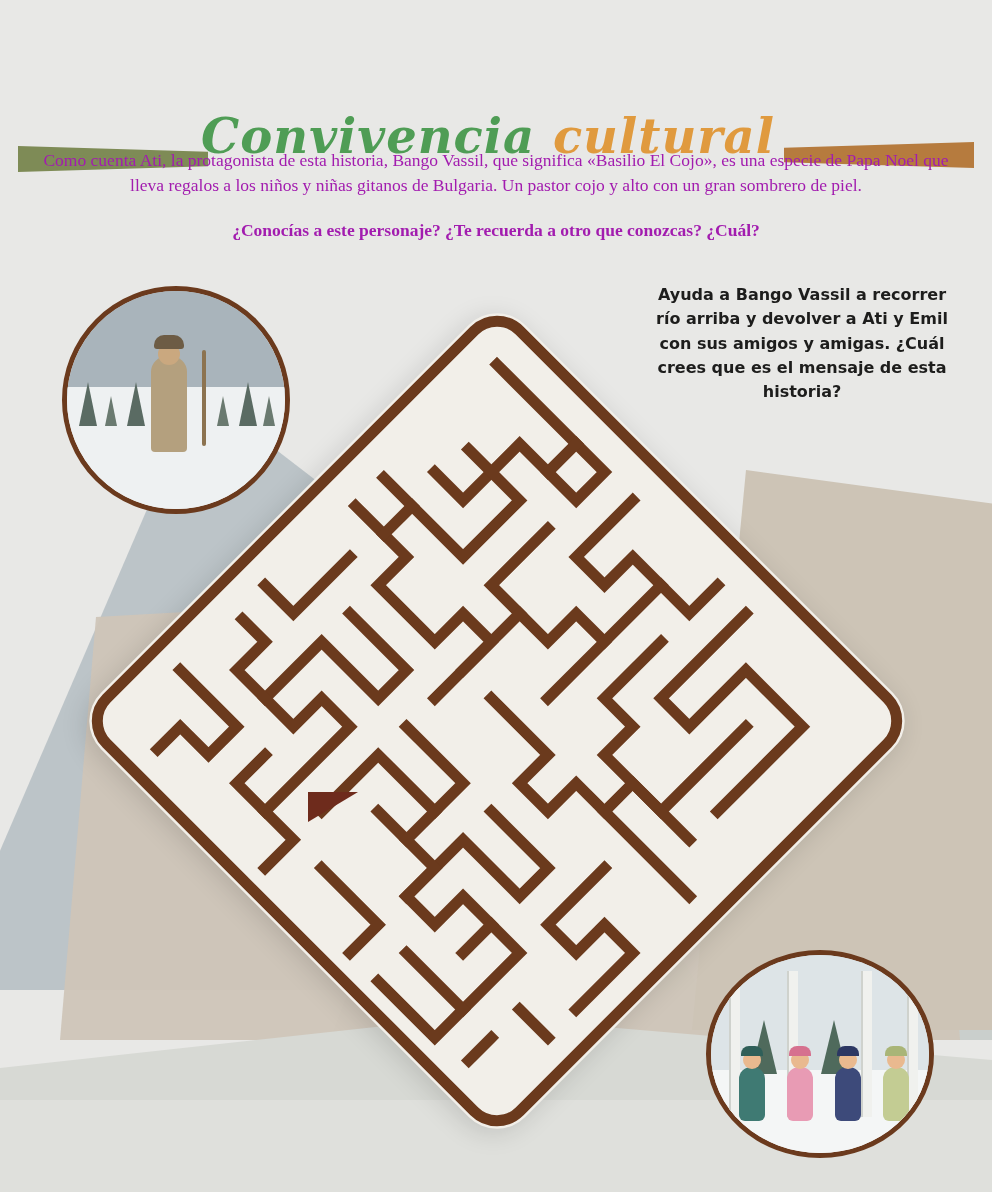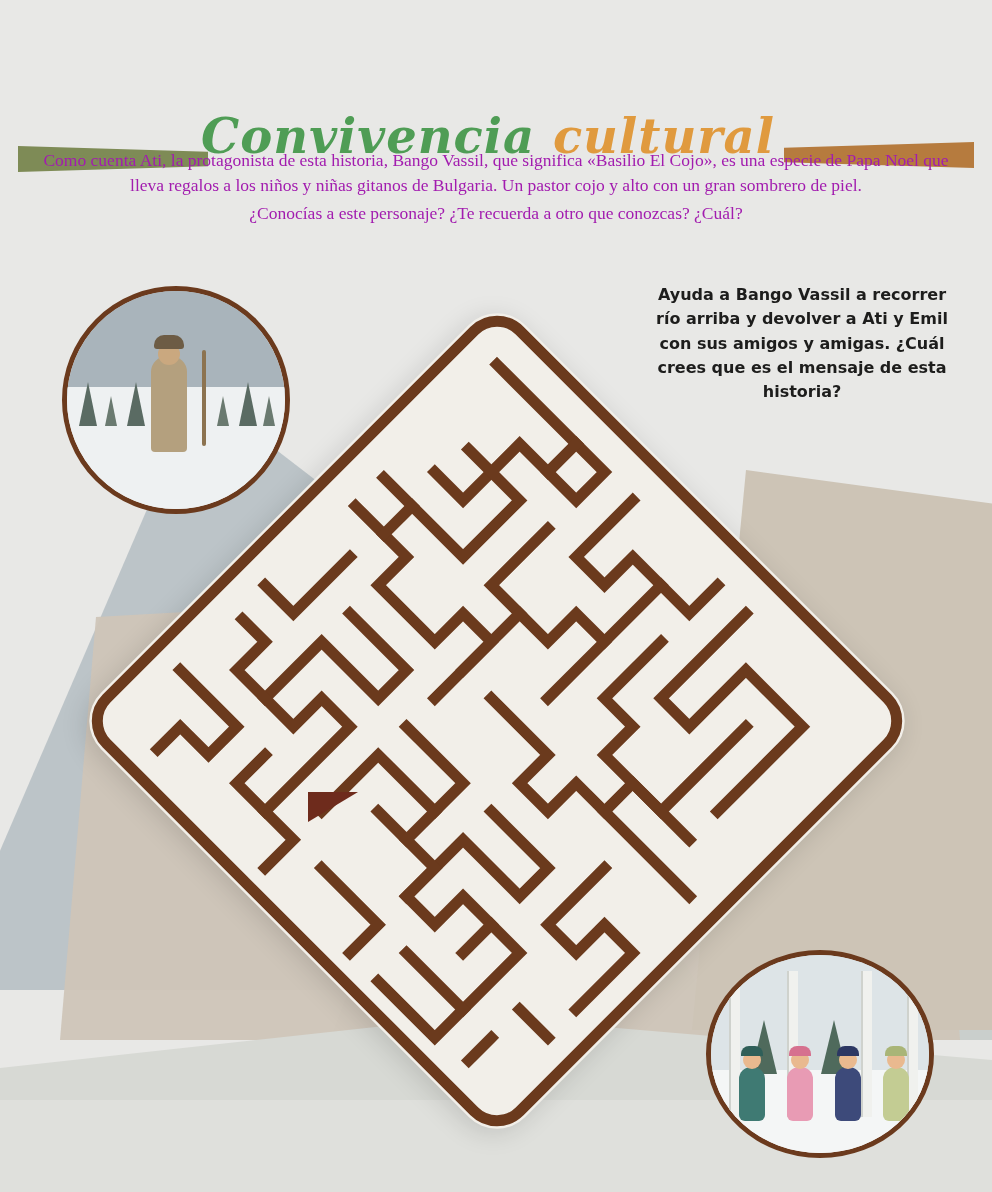--- a/index.html
+++ b/index.html
@@ -126,22 +126,22 @@
     left: 40px;
     top: 148px;
     width: 912px;
     text-align: center;
     font-size: 17.5px;
     line-height: 1.42;
     color: #a21caf;
   }
   .intro .q {
     display: block;
-    font-weight: normal;
-    margin-top: 3px;
+    font-weight: bold;
+    margin-top: 20px;
   }
 
   
   .instructions {
     position: absolute;
     right: 40px;
     top: 283px;
     width: 300px;
     text-align: center;
     font-family: "DejaVu Sans", sans-serif;

